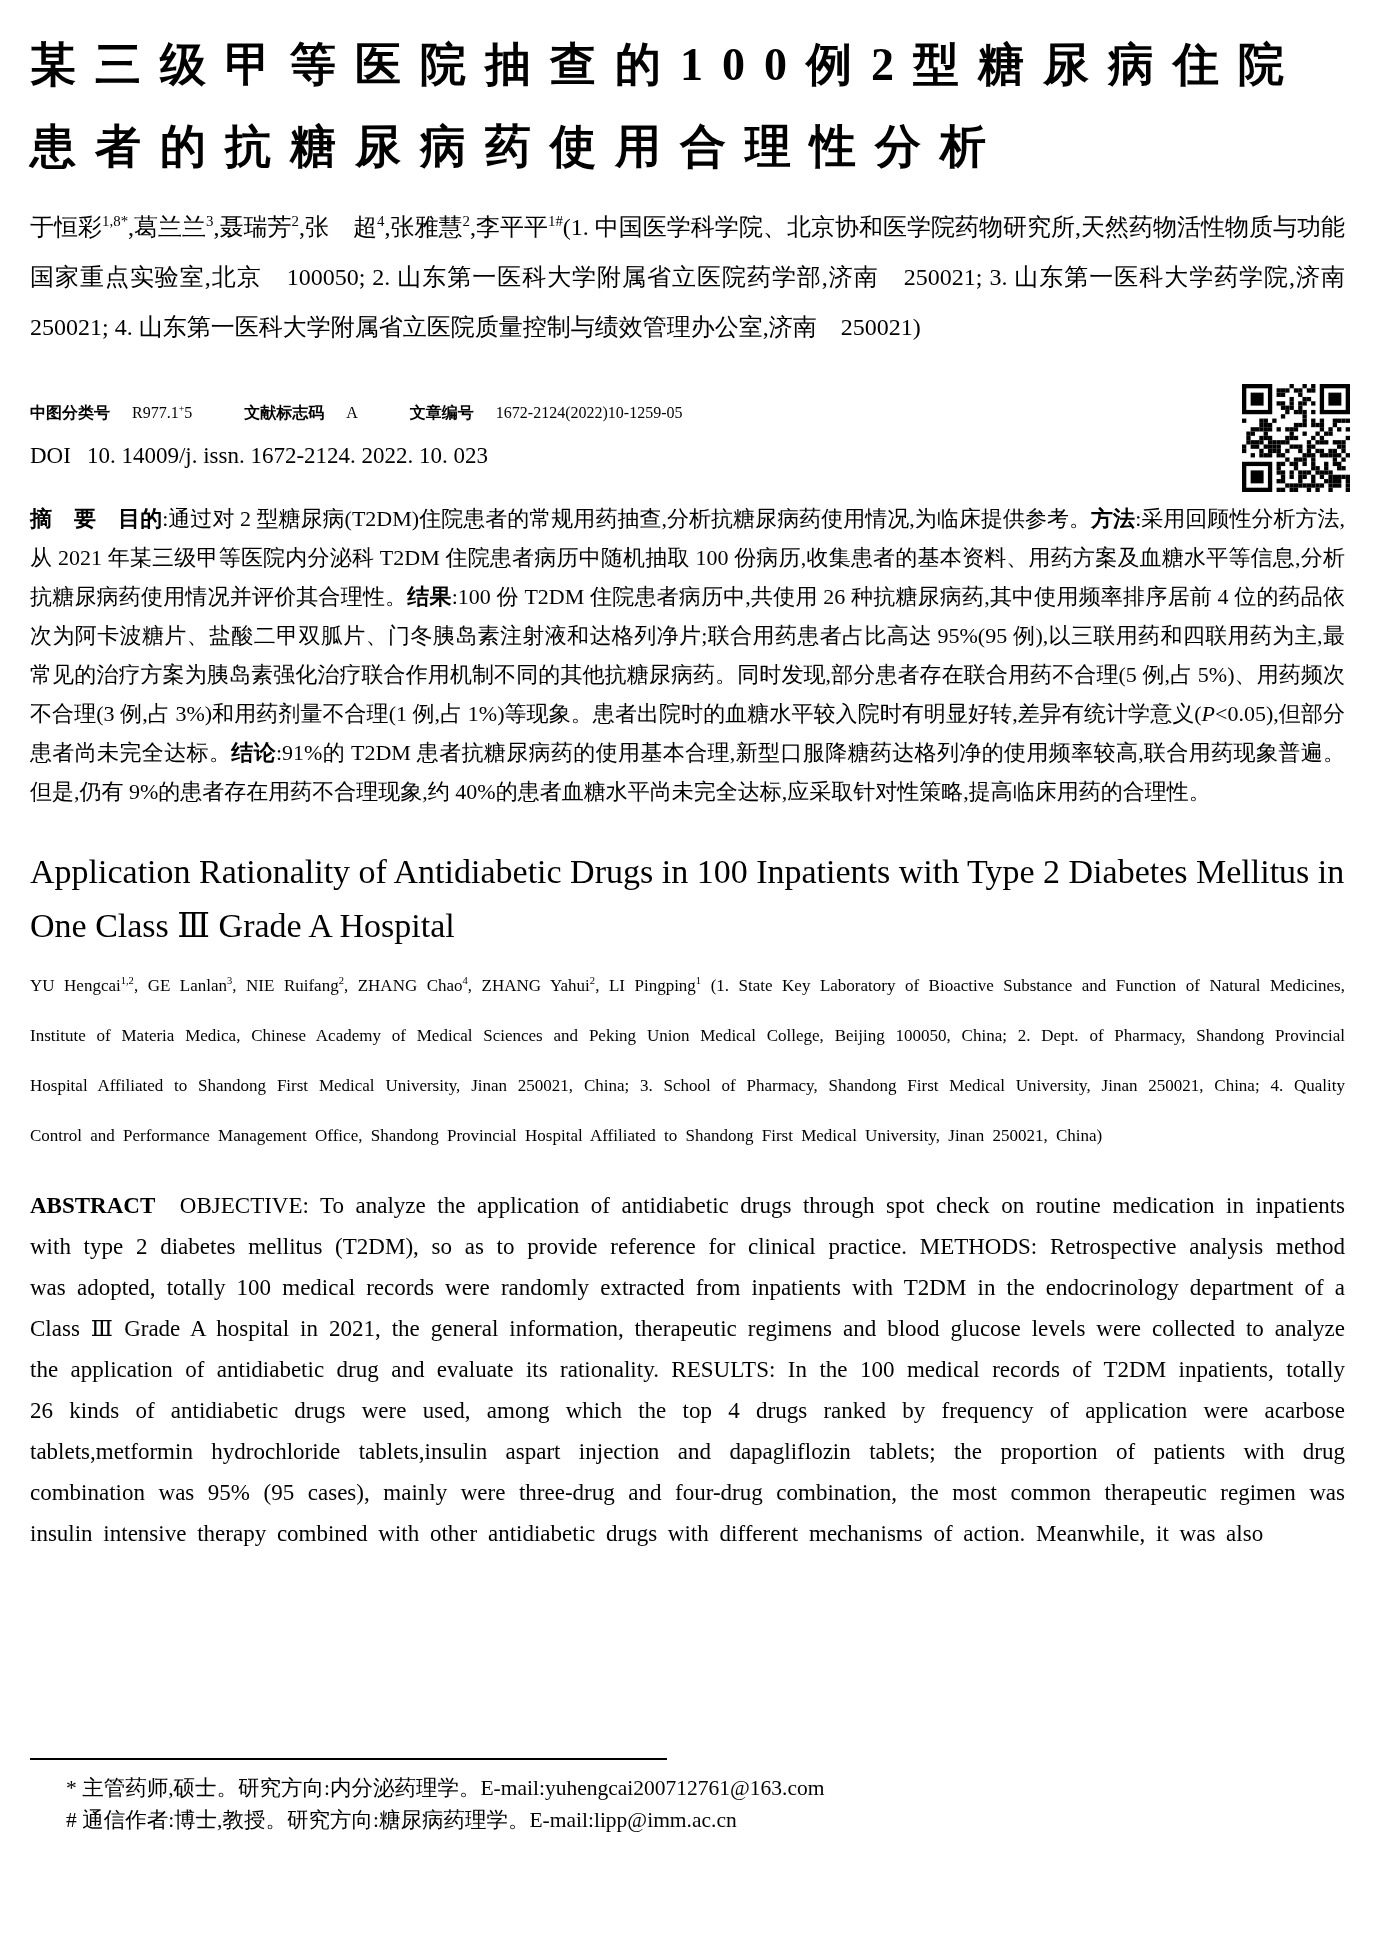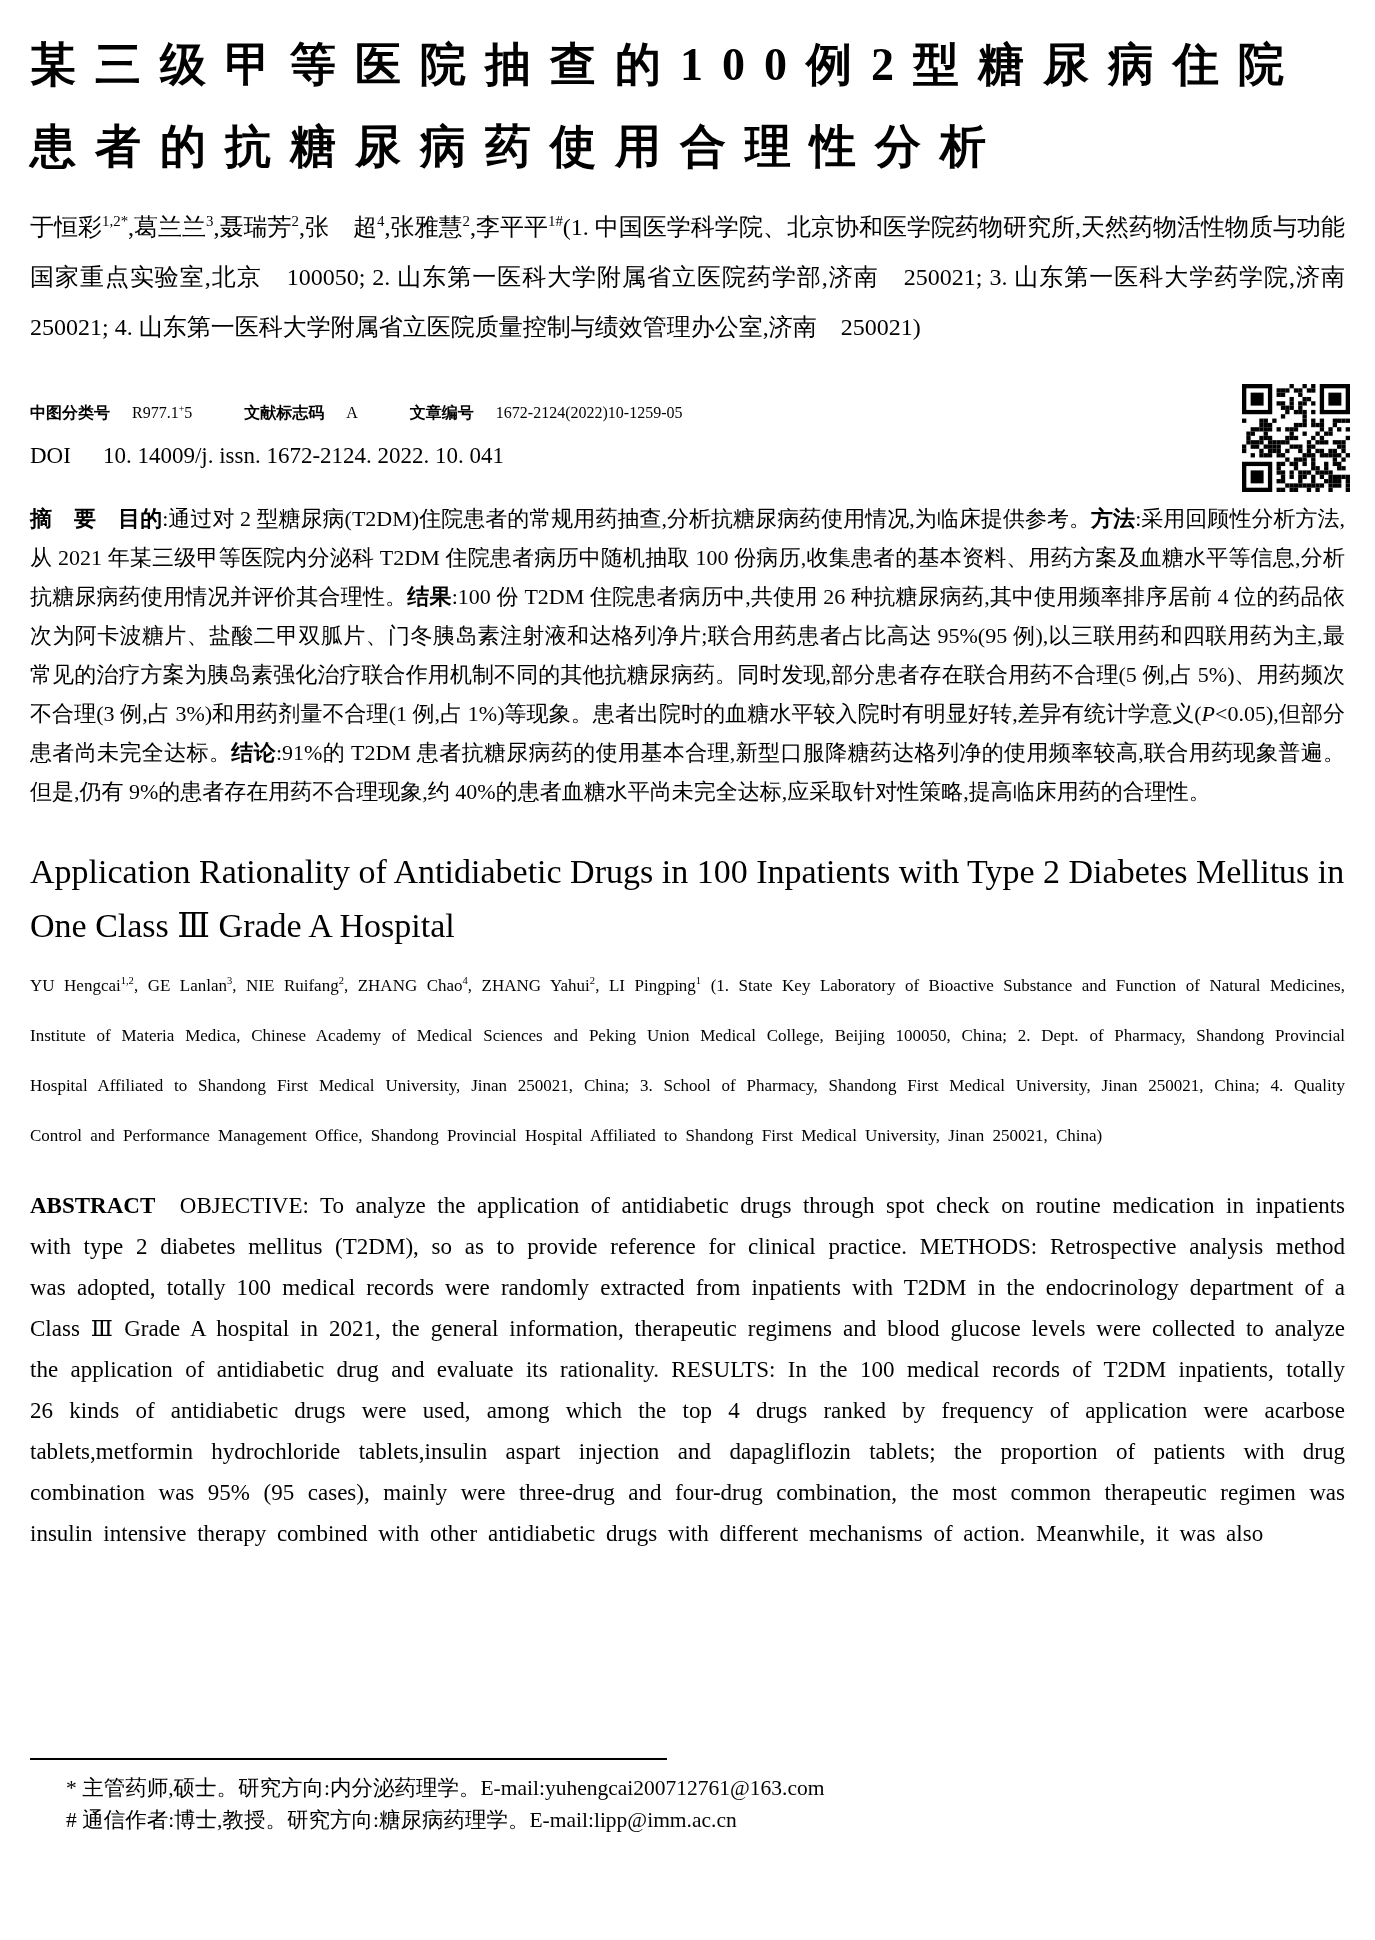--- a/index.html
+++ b/index.html
@@ -32,21 +32,21 @@
   }
   .meta-block { margin-top: 44px; position: relative; }
   .meta-row { font-size: 16px; line-height: 34px; }
   .meta-row .lbl, .kw b, .abstract-zh b {
     font-weight: bold;
     font-family: "Liberation Sans", "DejaVu Sans", sans-serif;
   }
   .meta-row .val { margin-right: 52px; }
   .meta-row .lbl { margin-right: 22px; }
   .doi-row { font-size: 23px; line-height: 34px; margin-top: 9px; }
-  .doi-row .doi-lbl { margin-right: 32px; }
+  .doi-row .doi-lbl { margin-right: 16px; }
 
   .qr {
     position: absolute;
     top: 384px;
     right: 25px;
     width: 108px;
     height: 108px;
   }
 
   .abstract-zh {
@@ -106,28 +106,28 @@
   .footer-zh { font-size: 22px; }
   .footer-en { font-size: 21.5px; }
 </style>
 </head>
 <body>
 
 <div class="page">
 
   <h1 class="title-zh">某三级甲等医院抽查的100例2型糖尿病住院患者的抗糖尿病药使用合理性分析</h1>
 
-  <p class="authors-zh">于恒彩<sup>1,2*</sup>,葛兰兰<sup>3</sup>,聂瑞芳<sup>2</sup>,张　超<sup>4</sup>,张雅慧<sup>2</sup>,李平平<sup>1#</sup>(1. 中国医学科学院、北京协和医学院药物研究所,天然药物活性物质与功能国家重点实验室,北京　100050; 2. 山东第一医科大学附属省立医院药学部,济南　250021; 3. 山东第一医科大学药学院,济南　250021; 4. 山东第一医科大学附属省立医院质量控制与绩效管理办公室,济南　250021)</p>
+  <p class="authors-zh">于恒彩<sup>1,8*</sup>,葛兰兰<sup>3</sup>,聂瑞芳<sup>2</sup>,张　超<sup>4</sup>,张雅慧<sup>2</sup>,李平平<sup>1#</sup>(1. 中国医学科学院、北京协和医学院药物研究所,天然药物活性物质与功能国家重点实验室,北京　100050; 2. 山东第一医科大学附属省立医院药学部,济南　250021; 3. 山东第一医科大学药学院,济南　250021; 4. 山东第一医科大学附属省立医院质量控制与绩效管理办公室,济南　250021)</p>
 
   <div class="meta-block">
     <div class="meta-row">
       <span class="lbl">中图分类号</span><span class="val">R977.1<sup>+</sup>5</span><span class="lbl">文献标志码</span><span class="val">A</span><span class="lbl">文章编号</span><span class="val">1672-2124(2022)10-1259-05</span>
     </div>
     <div class="doi-row">
-      <span class="doi-lbl">DOI</span><span>10. 14009/j. issn. 1672-2124. 2022. 10. 041</span>
+      <span class="doi-lbl">DOI</span><span>10. 14009/j. issn. 1672-2124. 2022. 10. 023</span>
     </div>
   </div>
 
   <div class="qr"><svg width="108" height="108" viewBox="0 0 108 108">
         <rect x="0" y="0" width="108" height="108" fill="#ffffff"></rect>
         <rect x="47.52" y="0" width="4.32" height="4.32" fill="#000"></rect>
         <rect x="60.480000000000004" y="0" width="4.32" height="4.32" fill="#000"></rect>
         <rect x="69.12" y="0" width="4.32" height="4.32" fill="#000"></rect>
         <rect x="34.56" y="4.32" width="4.32" height="4.32" fill="#000"></rect>
         <rect x="38.88" y="4.32" width="4.32" height="4.32" fill="#000"></rect>

